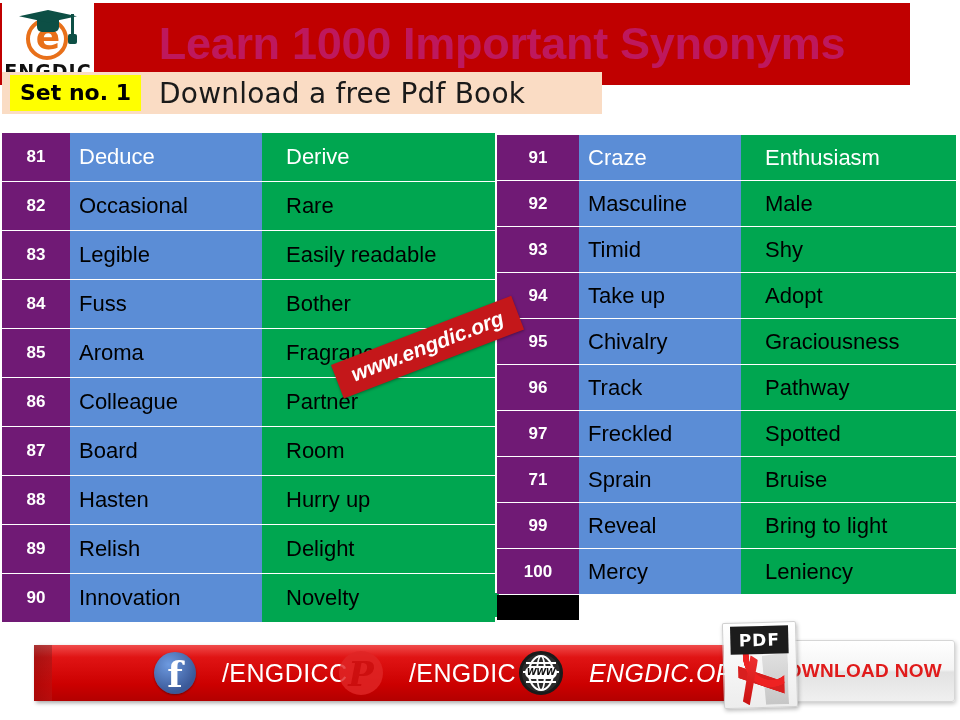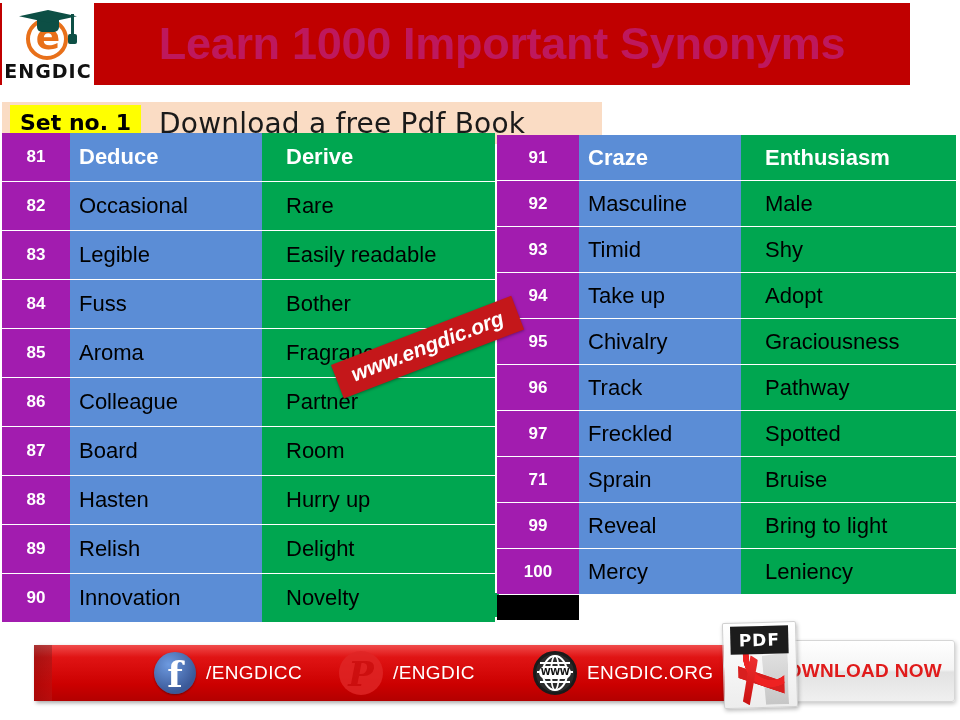--- a/index.html
+++ b/index.html
@@ -57,60 +57,60 @@
     border-radius:2px;
   }
   #logo-text{
     font-family:"DejaVu Sans", sans-serif;
     font-weight:bold;font-size:19px;color:#111111;
     letter-spacing:1px;line-height:20px;margin-top:-1px;
   }
 
   
   #subtitle-bar{
-    position:absolute;left:2px;top:102px;width:600px;height:42px;
+    position:absolute;left:2px;top:72px;width:600px;height:42px;
     background:#fadcc4;display:flex;align-items:center;
   }
   #set-badge{
     background:#ffff00;color:#000000;
     font-weight:bold;font-size:22px;
     padding:3px 10px 5px 10px;height:36px;box-sizing:border-box;
     display:flex;align-items:center;margin-left:8px;
     font-family:"DejaVu Sans", sans-serif;
   }
   #subtitle-text{
     margin-left:18px;color:#1a1a1a;font-size:28px;
     font-family:"DejaVu Sans", sans-serif;
     letter-spacing:0.2px;
   }
 
   
   .syn-table{position:absolute;}
   .syn-row{display:flex;align-items:stretch;}
   .cell-num{
-    background:#a21caf;color:#ffffff;
+    background:#701a75;color:#ffffff;
     font-weight:bold;font-size:17px;
     display:flex;align-items:center;justify-content:center;
     box-sizing:border-box;
   }
   .cell-word{
     background:#5b8dd6;color:#000000;
     display:flex;align-items:center;
     padding-left:9px;box-sizing:border-box;
     font-size:22px;
   }
   .cell-syn{
     background:#00a650;color:#000000;
     display:flex;align-items:center;
     padding-left:24px;box-sizing:border-box;
     font-size:22px;
   }
   .syn-row.is-head .cell-word,
   .syn-row.is-head .cell-syn{
-    color:#ffffff;font-weight:bold;
+    color:#ffffff;font-weight:normal;
   }
 
   
   #table-left{left:2px;top:133px;width:497px;}
   #table-left .cell-num{width:68px;}
   #table-left .cell-word{width:192px;}
   #table-left .cell-syn{width:233px;}
   #table-left .syn-row{height:48px;margin-bottom:1px;}
 
   
@@ -150,21 +150,21 @@
     background:linear-gradient(135deg,rgba(0,0,0,.30),rgba(255,255,255,.05));
   }
   #footer-ribbon::after{
     content:"";position:absolute;right:0;top:0;width:18px;height:100%;
     background:linear-gradient(225deg,rgba(0,0,0,.28),rgba(255,255,255,.05));
   }
   .footer-item{
     position:absolute;display:flex;align-items:center;height:56px;
   }
   .footer-label{
-    color:#ffffff;font-size:19px;margin-left:10px;letter-spacing:0.4px;
+    color:#ffffff;font-size:25px;margin-left:26px;letter-spacing:0.4px;
     font-family:"Liberation Sans", sans-serif;
   }
 
   
   .fb-icon{
     width:42px;height:42px;border-radius:50%;
     background:radial-gradient(circle at 35% 30%, #6d9ae0 0%, #3b5998 70%);
     position:relative;box-shadow:0 1px 2px rgba(0,0,0,.4);
   }
   .fb-icon span{
@@ -392,21 +392,21 @@
         <span>f</span>
       </div>
     <div class="footer-label">/ENGDICC</div>
   </div>
   <div class="footer-item" style="left:305px;">
     <div class="pin-icon">
         <span>P</span>
       </div>
     <div class="footer-label">/ENGDIC</div>
   </div>
-  <div class="footer-item" style="left:499px;">
+  <div class="footer-item" style="left:485px;font-style:italic;">
     <div class="globe-icon">
       <div class="mer m1"></div>
       <div class="mer m2"></div>
       <div class="eq2"></div>
       <div class="eq"></div>
       <div class="eq3"></div>
       <div class="www">WWW</div>
     </div>
     <div class="footer-label">ENGDIC.ORG</div>
   </div>

